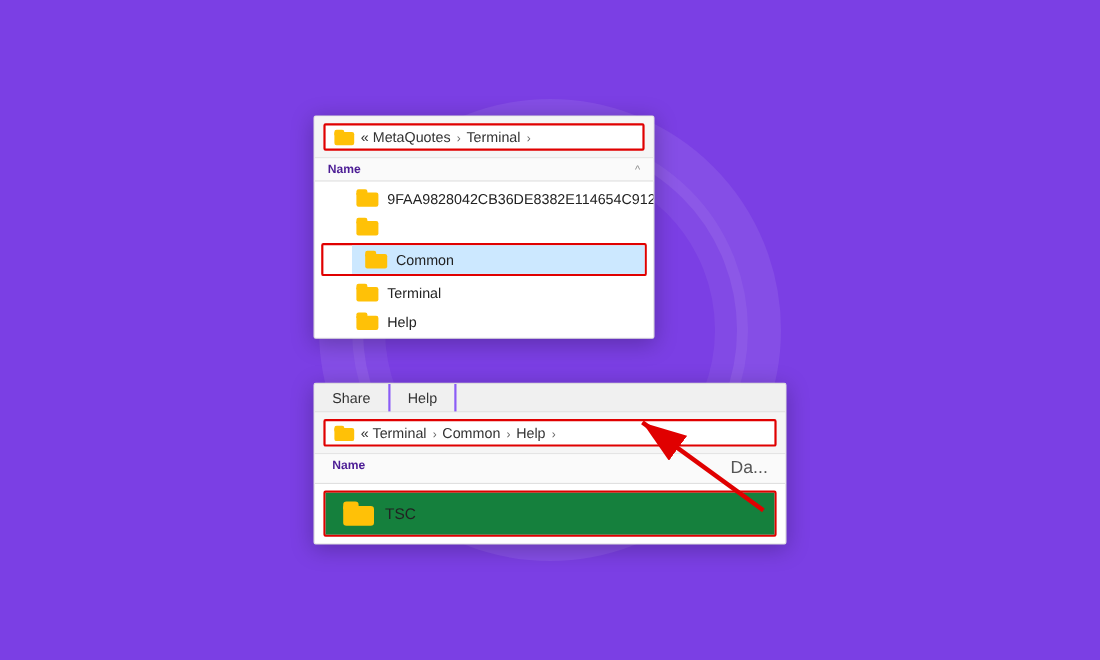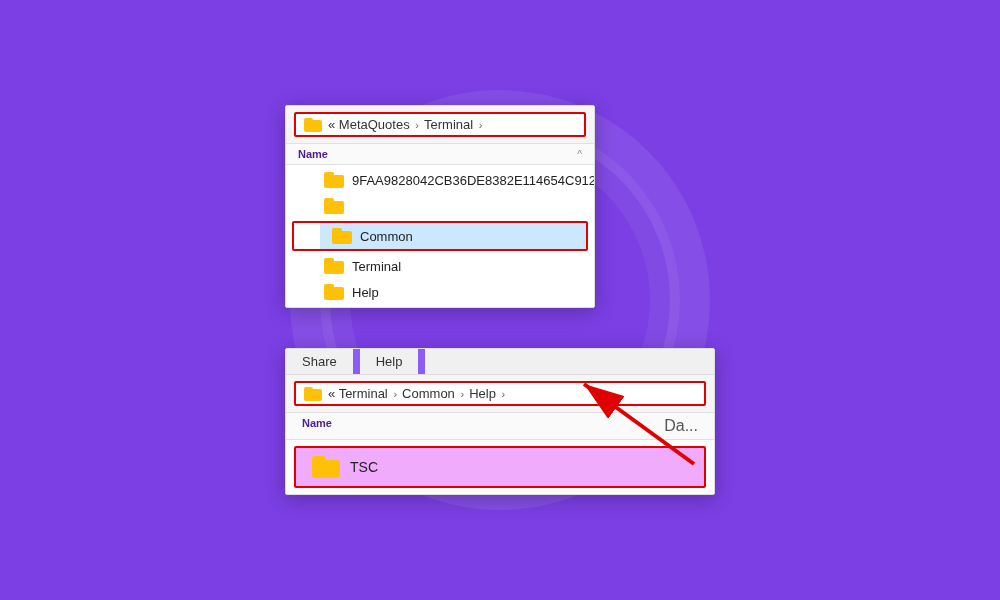--- a/index.html
+++ b/index.html
@@ -211,36 +211,36 @@
       gap: 0;
       border-bottom: 1px solid #ddd;
       background: #f0f0f0;
       padding: 0;
     }
 
     .topbar-tab {
       padding: 5px 16px;
       font-size: 13px;
       color: #333;
-      border-right: 7px solid #8b5cf6;
+      border-right: 2px solid #8b5cf6;
       cursor: pointer;
     }
 
     
     .file-item-large {
       display: flex;
       align-items: center;
       padding: 8px 16px;
       font-size: 14px;
       color: #222;
       cursor: pointer;
     }
 
     .file-item-large.selected {
-      background: #f0abfc;
+      background: #15803d;
     }
 
     .folder-icon-large {
       display: inline-block;
       width: 28px;
       height: 22px;
       position: relative;
       margin-right: 10px;
       flex-shrink: 0;
     }

